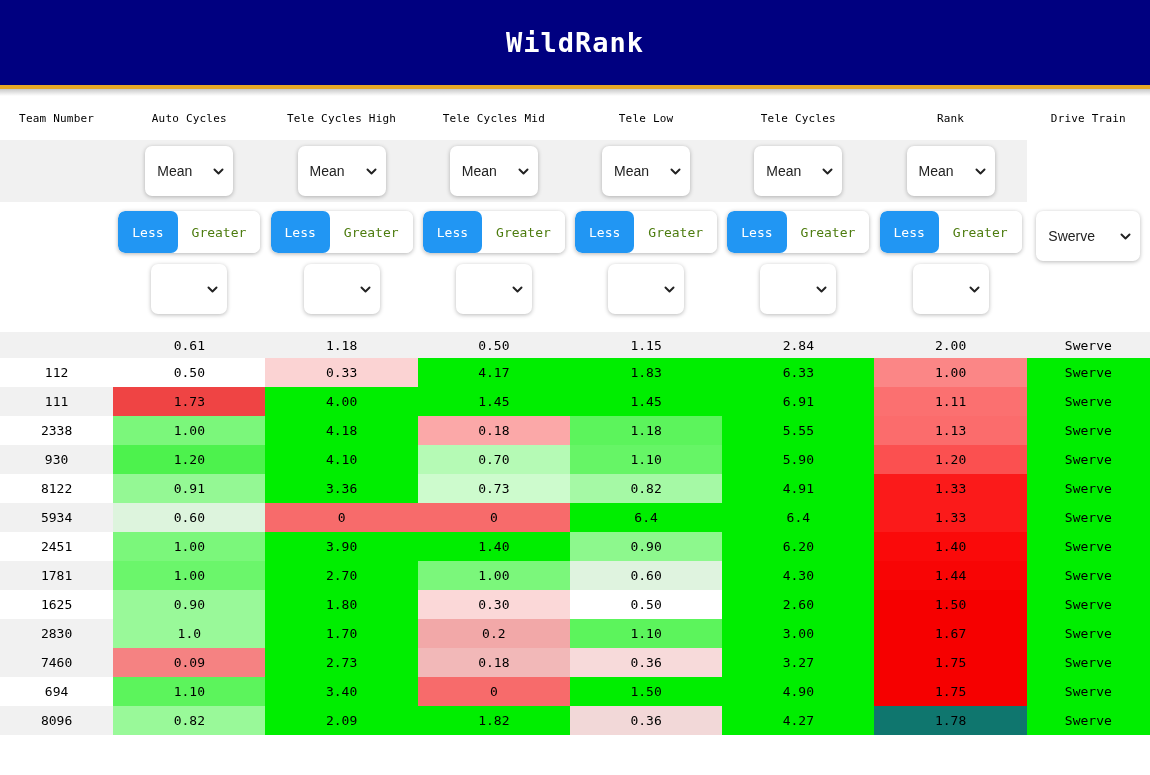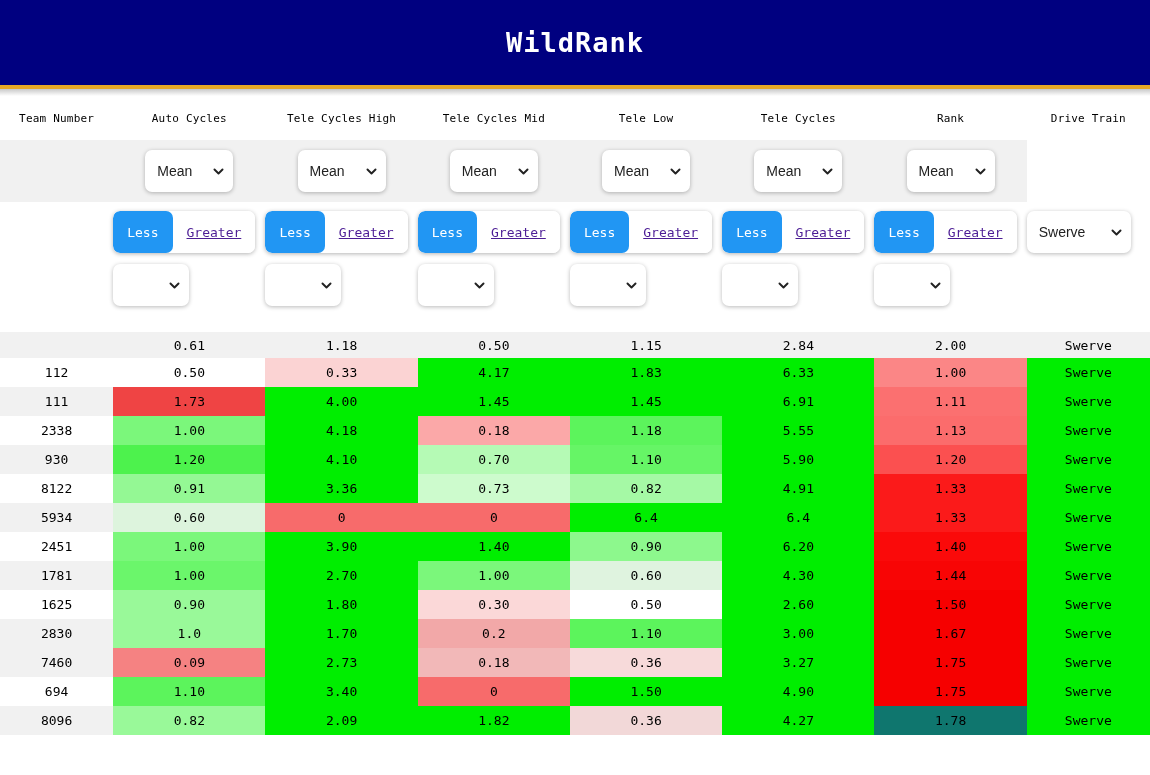--- a/index.html
+++ b/index.html
@@ -78,21 +78,21 @@
   }
 
   
   .sel {
     display: inline-flex;
     align-items: center;
     justify-content: space-between;
     background: #ffffff;
     border-radius: 7px;
     box-shadow: 0 1px 4px rgba(0,0,0,0.28);
-    height: 42px;
+    height: 50px;
     width: 88px;
     padding: 0 9px 0 12px;
     font-family: "Liberation Sans", sans-serif;
     font-size: 14px;
     color: #222222;
     cursor: pointer;
   }
   .sel.blank { width: 76px; }
   .sel.wide  { width: 104px; }
   .chev {
@@ -115,23 +115,23 @@
     display: flex;
     align-items: center;
     justify-content: center;
     padding: 0 14px;
     font-family: "DejaVu Sans Mono", "Liberation Mono", monospace;
     font-size: 13px;
     cursor: pointer;
     min-width: 58px;
   }
   .toggle .opt.on  { background: #2196f3; color: #ffffff; border-radius: 7px; }
-  .toggle .opt.off { background: #ffffff; color: #4c1d95; text-decoration: underline; }
-
-  .stack { display: flex; flex-direction: column; align-items: flex-start; gap: 11px; padding-top: 9px; }
+  .toggle .opt.off { background: #ffffff; color: #4d7c0f; }
+
+  .stack { display: flex; flex-direction: column; align-items: center; gap: 11px; padding-top: 9px; }
 
   
   tr.sum-row td {
     height: 26px;
     background: #f1f1f1;
   }
 
   
   tr.data-row td { height: 29px; }
   tr.data-row.odd  td.teamcell { background: #ffffff; }

